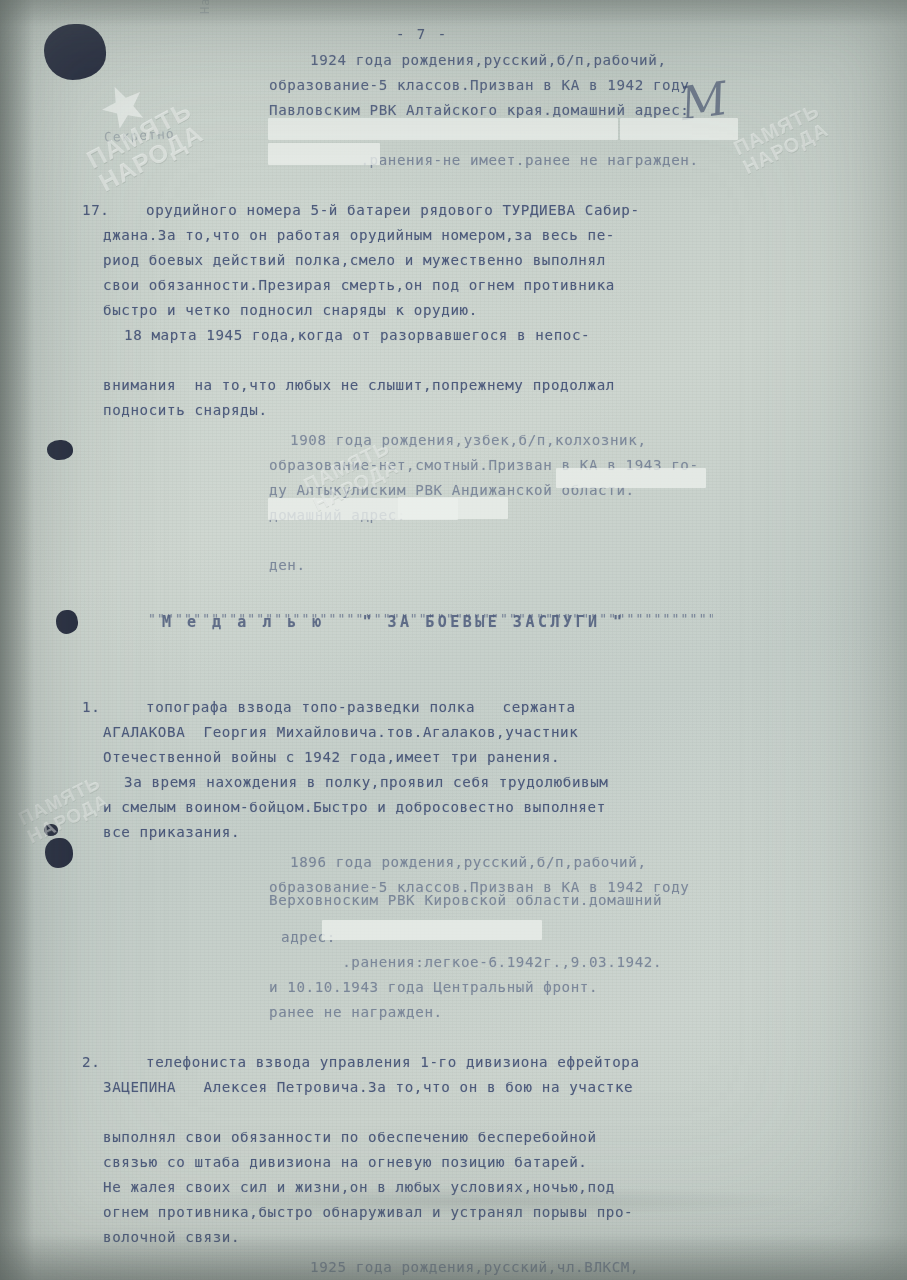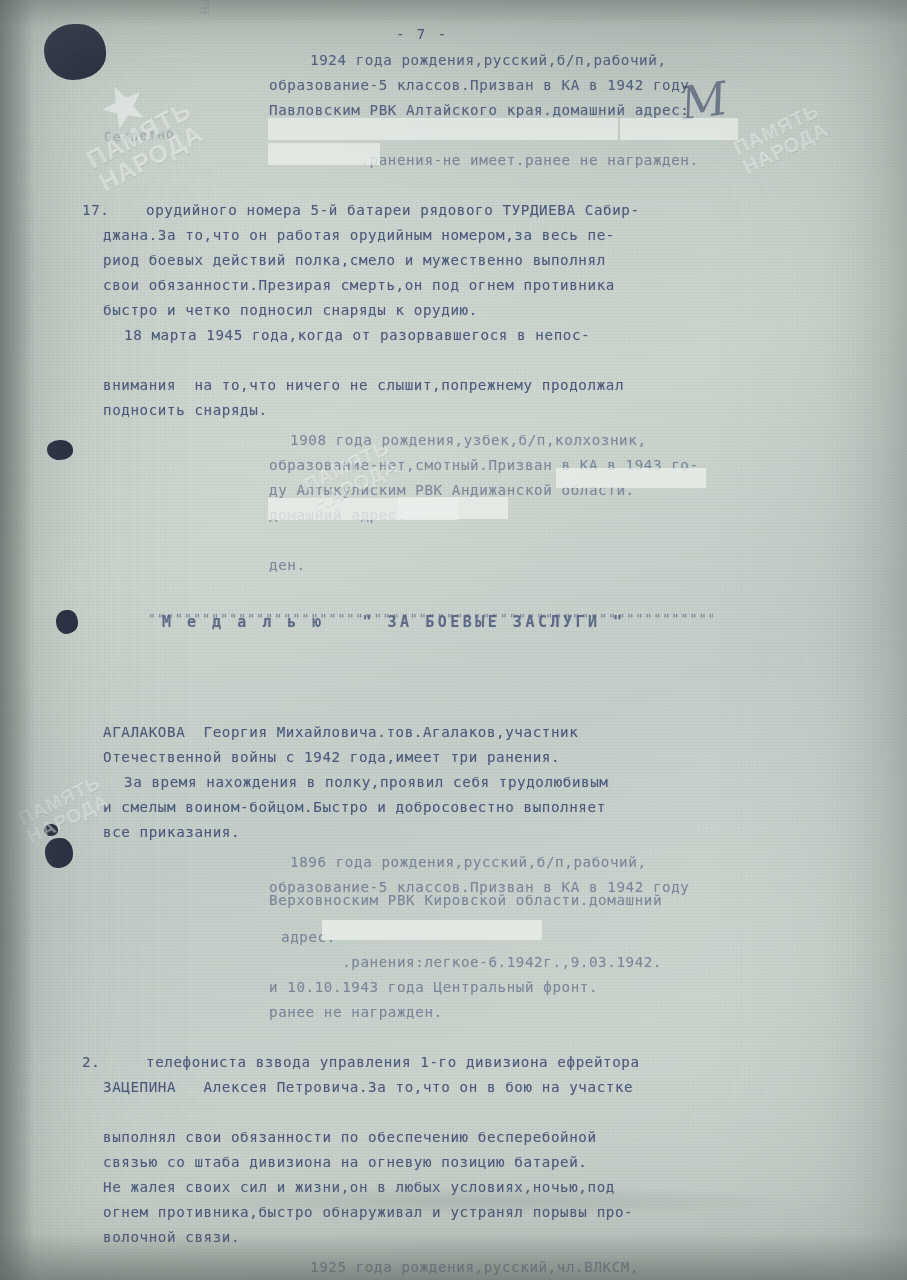--- a/index.html
+++ b/index.html
@@ -207,29 +207,30 @@
     <div class="line strong" style="left:269px; top:98px;">Павловским РВК Алтайского края.домашний адрес:</div>
     <div class="line faint" style="left:269px; top:123px;"></div>
     <div class="line faint" style="left:269px; top:148px;">          .ранения-не имеет.ранее не награжден.</div>
 
     <div class="line" style="left:82px;  top:198px;">17.    орудийного номера 5-й батареи рядового ТУРДИЕВА Сабир-</div>
     <div class="line" style="left:103px; top:223px;">джана.За то,что он работая орудийным номером,за весь пе-</div>
     <div class="line" style="left:103px; top:248px;">риод боевых действий полка,смело и мужественно выполнял</div>
     <div class="line" style="left:103px; top:273px;">свои обязанности.Презирая смерть,он под огнем противника</div>
     <div class="line" style="left:103px; top:298px;">быстро и четко подносил снаряды к орудию.</div>
     <div class="line" style="left:124px; top:323px;">18 марта 1945 года,когда от разорвавшегося в непос-</div>
-    <div class="line" style="left:103px; top:373px;">внимания  на то,что ничего не слышит,попрежнему продолжал</div>
+    <div class="line" style="left:103px; top:373px;">внимания  на то,что любых не слышит,попрежнему продолжал</div>
     <div class="line" style="left:103px; top:398px;">подносить снаряды.</div>
 
     <div class="line faint" style="left:290px; top:428px;">1908 года рождения,узбек,б/п,колхозник,</div>
     <div class="line faint" style="left:269px; top:453px;">образование-нет,смотный.Призван в КА в 1943 го-</div>
     <div class="line faint" style="left:269px; top:478px;">ду Алтыкулиским РВК Андижанской области.</div>
     <div class="line faint" style="left:269px; top:503px;">домашний адрес:</div>
     <div class="line faint" style="left:269px; top:553px;">ден.</div>
 
+    <div class="line" style="left:82px;  top:695px;">1.     топографа взвода топо-разведки полка   сержанта</div>
     <div class="line" style="left:103px; top:720px;">АГАЛАКОВА  Георгия Михайловича.тов.Агалаков,участник</div>
     <div class="line" style="left:103px; top:745px;">Отечественной войны с 1942 года,имеет три ранения.</div>
     <div class="line" style="left:124px; top:770px;">За время нахождения в полку,проявил себя трудолюбивым</div>
     <div class="line" style="left:103px; top:795px;">и смелым воином-бойцом.Быстро и добросовестно выполняет</div>
     <div class="line" style="left:103px; top:820px;">все приказания.</div>
 
     <div class="line faint" style="left:290px; top:850px;">1896 года рождения,русский,б/п,рабочий,</div>
     <div class="line faint" style="left:269px; top:875px;">образование-5 классов.Призван в КА в 1942 году</div>
     <div class="line faint" style="left:269px; top:888px;">Верховноским РВК Кировской области.домашний</div>
     <div class="line faint" style="left:269px; top:925px;margin-left:12px;">адрес:</div>

